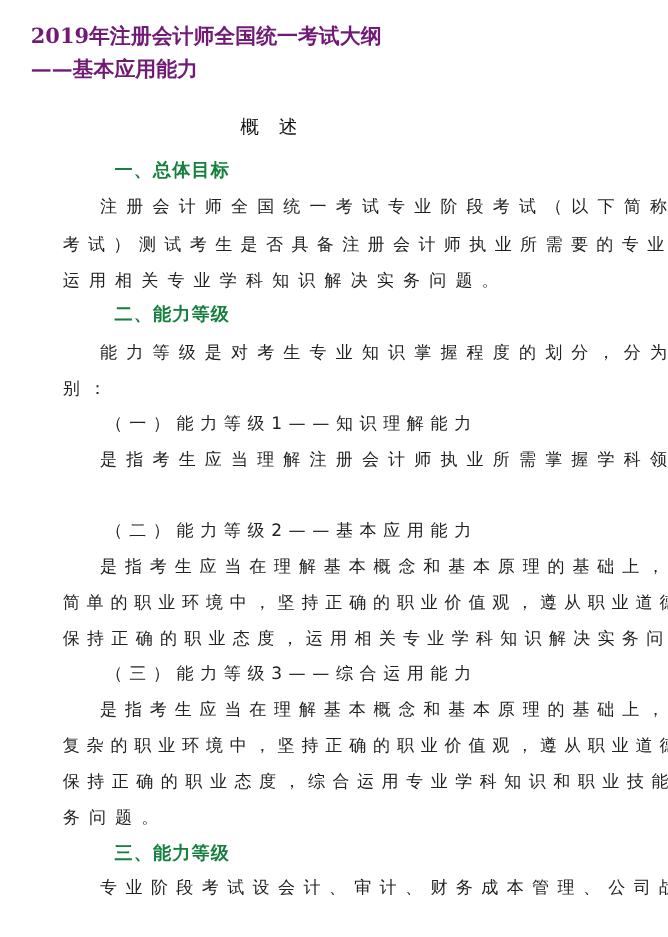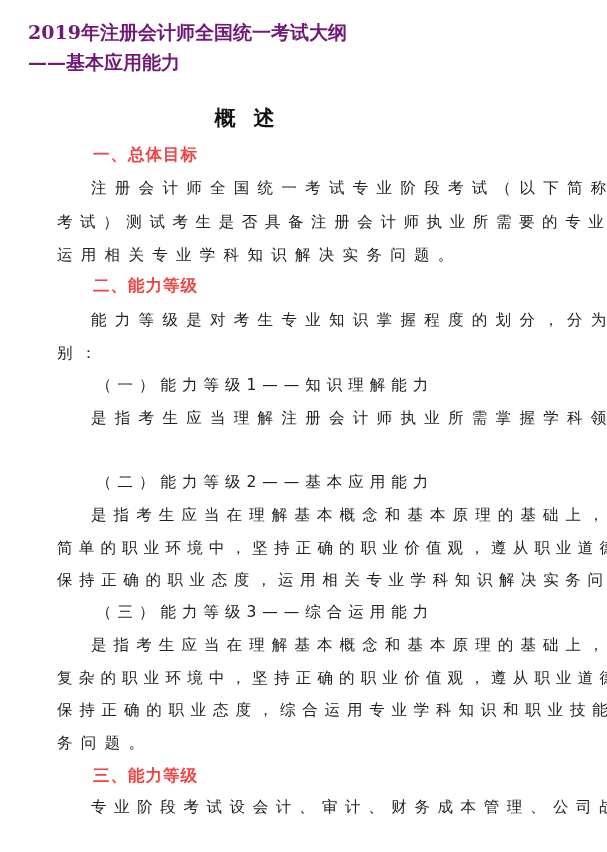--- a/index.html
+++ b/index.html
@@ -3,27 +3,27 @@
 <meta charset="utf-8">
 <style>
   html, body { margin: 0; padding: 0; background: #ffffff; }
   body { width: 607px; height: 852px; position: relative; overflow: hidden; color: #111; }
   .page { position: absolute; left: 0; top: 0; width: 607px; height: 852px; }
   .title { position: absolute; left: 0; width: 607px; text-align: left;
     font-family: "DejaVu Serif", serif; font-weight: bold; font-size: 19px; color: #701a75; white-space: nowrap; padding-left: 28px; }
   .t1 { top: 20px; }
   .t2 { top: 50px; }
   .overview { position: absolute; top: 104px; left: 0; width: 489px; text-align: center;
-    font-family: "DejaVu Sans", sans-serif; font-weight: bold; font-size: 21px; letter-spacing: 18px; padding-left: 18px; box-sizing: border-box; }
+    font-family: "DejaVu Sans", sans-serif; font-weight: normal; font-size: 17px; letter-spacing: 18px; padding-left: 18px; box-sizing: border-box; }
   .line { position: absolute; left: 57px; white-space: nowrap;
     font-family: "DejaVu Sans", sans-serif; font-size: 15.5px; letter-spacing: 8.3px; color: #222; }
   .indent { left: 91px; }
   .sub { left: 96px; letter-spacing: 6px; text-align: center; }
-  .h { position: absolute; left: 93px; white-space: nowrap;
-    font-family: "DejaVu Sans", sans-serif; font-weight: bold; font-size: 16.5px; color: #ef4444; letter-spacing: 1px; }
+  .h { position: absolute; left: 104px; white-space: nowrap;
+    font-family: "DejaVu Sans", sans-serif; font-weight: bold; font-size: 16.5px; color: #15803d; letter-spacing: 1px; }
 </style>
 </head>
 <body>
 
 <div class="page">
   <div class="title t1">2019年注册会计师全国统一考试大纲</div>
   <div class="title t2">——基本应用能力</div>
   <div class="overview">概述</div>
 
   <div class="h" style="top:144px">一、总体目标</div>

